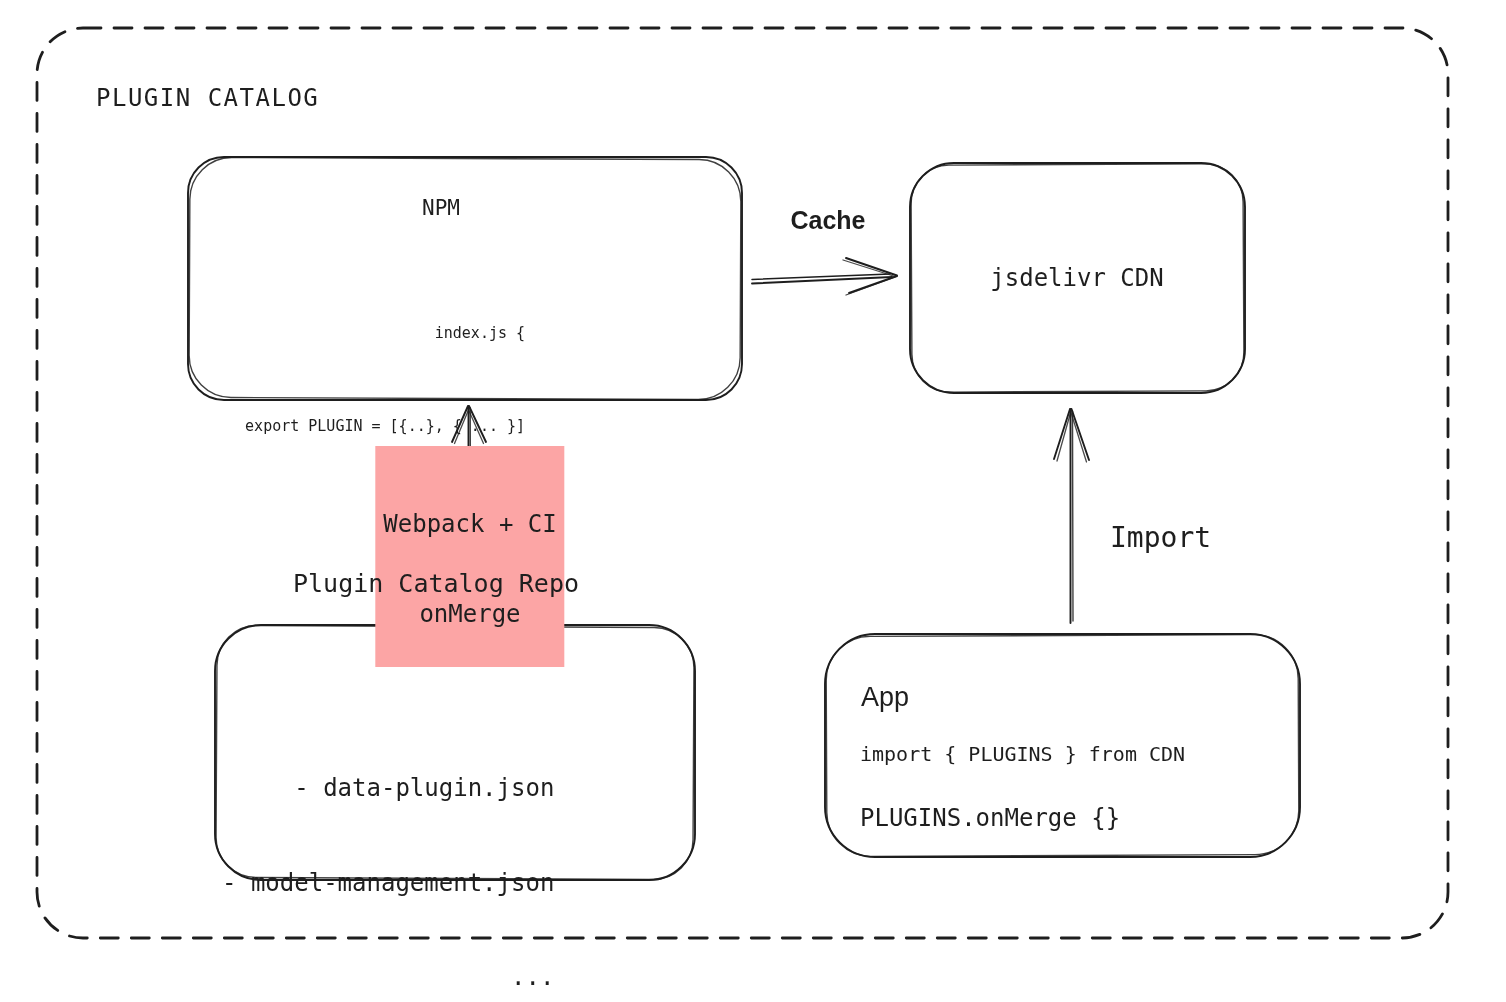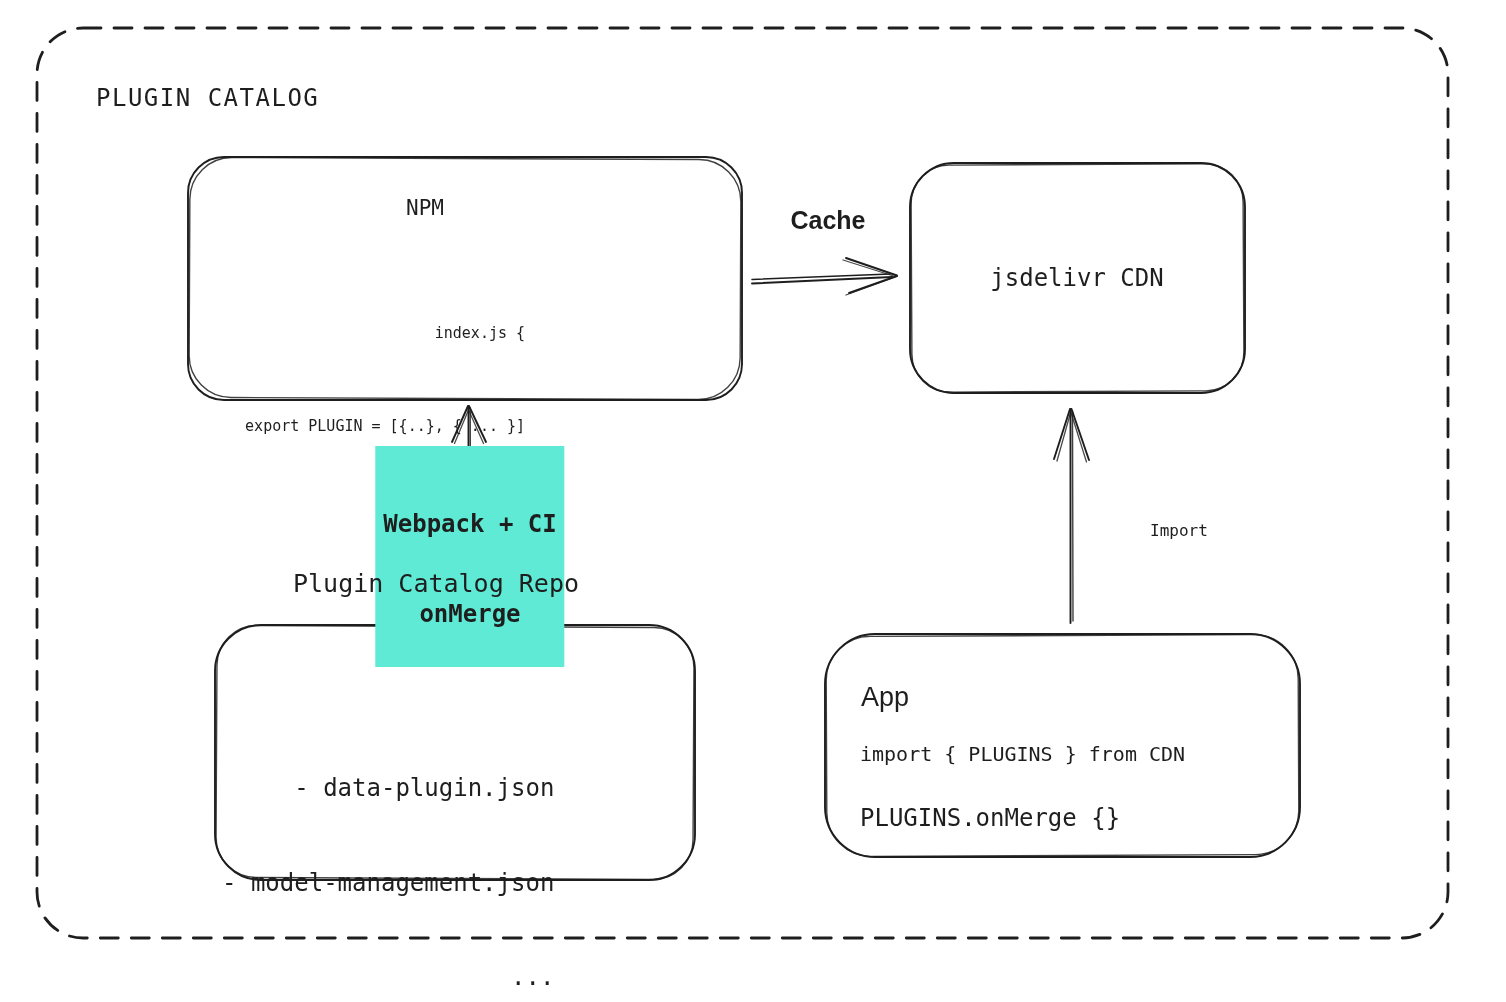--- a/index.html
+++ b/index.html
@@ -11,40 +11,40 @@
   }
   .layer{position:absolute;left:0;top:0;width:1506px;height:1002px;}
   svg{display:block;}
   .txt{position:absolute;white-space:pre;color:#1e1e1e;}
   .mono{font-family:"DejaVu Sans Mono",monospace;text-align:right;}
   .sans{font-family:"Liberation Sans",sans-serif;text-align:center;}
   .center{transform:translateX(-50%);text-align:center;}
 
   .frame-title{left:96px;top:84px;font-size:24px;letter-spacing:1.5px;font-weight:500;}
 
-  .npm-title{left:425px;top:196px;font-size:21px;font-weight:500;text-align:right;}
+  .npm-title{left:441px;top:196px;font-size:21px;font-weight:500;text-align:right;}
   .npm-code{left:218px;top:256px;font-size:15px;line-height:31px;}
 
   .cache-label{left:828px;top:206px;font-size:25px;font-weight:600;}
 
   .cdn-label{left:1077px;top:264px;font-size:24px;font-weight:500;}
 
   .build-label{
     left:470px;top:446px;font-size:24px;line-height:30px;
-    background:#5eead4;padding:3px 8px 8px 8px;font-weight:700;
+    background:#fca5a5;padding:3px 8px 8px 8px;font-weight:400;
   }
 
   .repo-title{left:436px;top:569px;font-size:25px;font-weight:500;}
   .repo-files{left:222px;top:710px;font-size:24px;line-height:31.5px;}
 
   .app-title{left:861px;top:682px;font-size:27px;font-weight:500;}
   .app-line1{left:860px;top:742px;font-size:20px;}
   .app-line2{left:860px;top:804px;font-size:24px;}
 
-  .import-label{left:1110px;top:521px;font-size:16px;font-weight:500;margin-left:40px;}
+  .import-label{left:1110px;top:521px;font-size:28px;font-weight:500;}
 </style>
 </head>
 <body>
 
 <div class="layer">
 <svg width="1506" height="1002" viewBox="0 0 1506 1002" fill="none" stroke="#1e1e1e" stroke-linecap="round" stroke-linejoin="round">
 
   <g>
     <rect x="37" y="28" width="1411" height="910" rx="46" ry="46" stroke-width="2.8" stroke-dasharray="18 13"></rect>
   </g>

